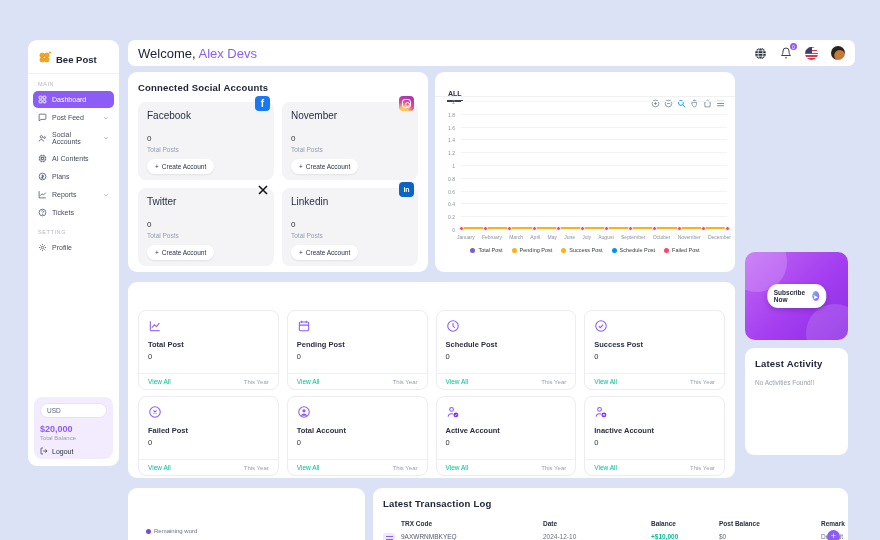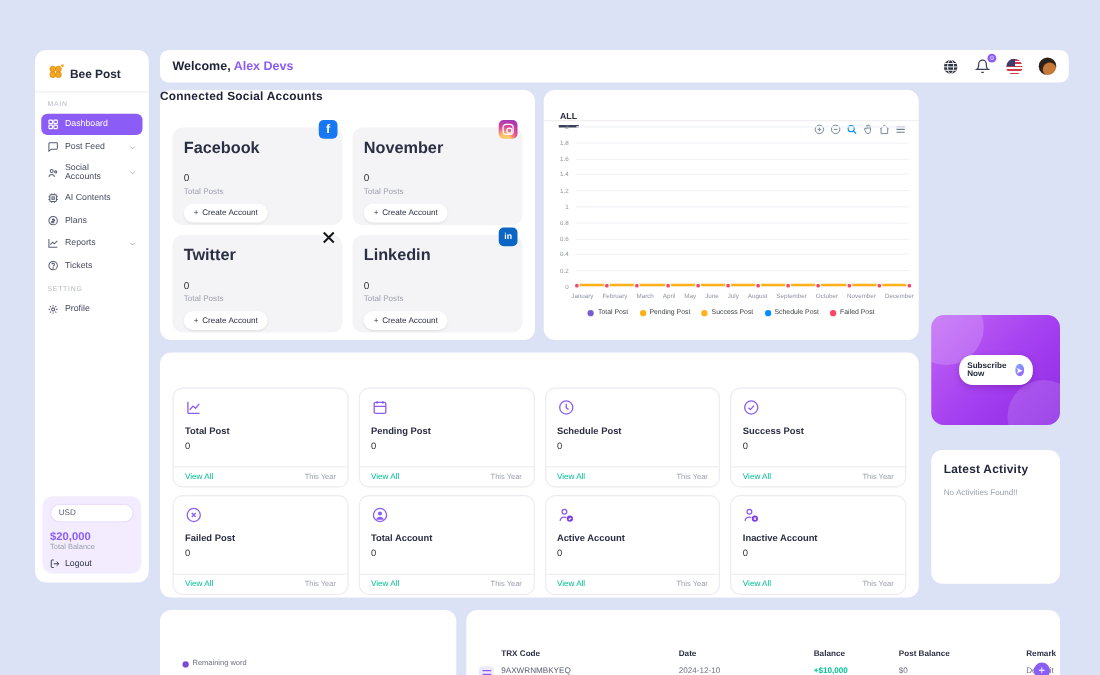--- a/index.html
+++ b/index.html
@@ -19,34 +19,34 @@
   .nav-item.active .nicon{color:#fff}
   .chev{margin-left:auto;display:flex;color:#9aa0ae}
   .balance-card{position:absolute;left:6px;top:357px;width:79px;height:62px;background:#f2ecfe;border-radius:8px;padding:6px}
   .usd-pill{background:#fff;border:1px solid #eadffb;border-radius:8px;font-size:6.5px;color:#5a5f72;padding:3px 6px;width:100%;}
   .bal-amt{font-size:9px;font-weight:bold;color:#8b5cf6;margin-top:6px}
   .bal-lbl{font-size:6px;color:#9aa0ae;margin-top:1px}
   .logout{display:flex;align-items:center;gap:4px;font-size:7px;color:#2c3146;margin-top:6px;cursor:pointer}
 
   
   .topbar{position:absolute;left:128px;top:40px;width:727px;height:26px;background:#fff;border-radius:7px;display:flex;align-items:center;padding:0 10px}
-  .welcome{font-size:10px;font-weight:bold;color:#20253a}
+  .welcome{font-size:13px;font-weight:normal;color:#20253a}
   .welcome .uname{color:#8b5cf6}
   .top-icons{margin-left:auto;display:flex;align-items:center;gap:13px}
   .iconbtn{position:relative;display:flex;cursor:pointer}
   .badge{position:absolute;top:-4px;right:-5px;background:#8b5cf6;color:#fff;font-size:5px;border-radius:50%;width:7px;height:7px;display:flex;align-items:center;justify-content:center}
   .flag{width:13px;height:13px;border-radius:50%;overflow:hidden;position:relative;background:repeating-linear-gradient(180deg,#d23b4e 0 1.4px,#fff 1.4px 2.8px)}
   .flag::before{content:"";position:absolute;left:0;top:0;width:7px;height:6px;background:#3c3b6e}
   .avatar{width:14px;height:14px;border-radius:50%;background:radial-gradient(circle at 62% 68%,#c57a39 0 38%,#2a2118 46%)}
 
   
-  .social-panel{left:128px;top:72px;width:300px;height:200px;}
+  .social-panel{left:128px;top:72px;width:300px;height:200px;padding:10px}
   .social-grid{position:absolute;left:10px;top:30px;right:10px;display:grid;grid-template-columns:1fr 1fr;gap:8px}
   .scard{position:relative;background:#f4f4f6;border-radius:8px;height:78px;padding:8px 9px}
-  .sname{font-size:13px;font-weight:bold;color:#2a2f44}
+  .sname{font-size:10px;font-weight:normal;color:#2a2f44}
   .scount{font-size:8px;color:#333;margin-top:13px}
   .sposts{font-size:6.5px;color:#9aa0ae;margin-top:3px}
   .create-btn{display:inline-flex;align-items:center;gap:3px;background:#fff;border-radius:10px;box-shadow:0 1px 2px rgba(0,0,0,.08);font-size:6.5px;color:#2a2f44;padding:4px 8px;margin-top:6px;cursor:pointer}
   .brandicon{position:absolute;top:-6px;right:4px;width:15px;height:15px;border-radius:4px;display:flex;align-items:center;justify-content:center;color:#fff;font-weight:bold}
   .bi-fb{background:#1877f2;font-size:10px}
   .bi-ig{background:radial-gradient(circle at 30% 110%,#fdc468 0 25%,#df4996 55%,#9b36b7 90%)}
   .bi-tw{background:transparent;color:#15171a}
   .bi-li{background:#0a66c2;font-size:7px}
   .ig-cam{width:9px;height:9px;border:1.3px solid #fff;border-radius:3px;position:relative}
   .ig-cam::after{content:"";position:absolute;left:2px;top:2px;width:3px;height:3px;border:1.1px solid #fff;border-radius:50%}
@@ -71,21 +71,21 @@
 
   
   .latest-post{left:745px;top:72px;width:103px;height:170px;padding:10px}
   .nodata{position:absolute;left:0;right:0;top:138px;text-align:center;font-size:7px;font-weight:bold;color:#242a47}
   .mag-wrap{position:absolute;left:0;right:0;top:30px;display:flex;justify-content:center}
   .subscribe{position:absolute;left:745px;top:252px;width:103px;height:88px;border-radius:10px;background:linear-gradient(135deg,#c267f5 0%,#a43ef0 55%,#8d2be4 100%);overflow:hidden}
   .subscribe::before{content:"";position:absolute;left:-18px;top:-20px;width:60px;height:60px;border-radius:50%;background:rgba(255,255,255,.18)}
   .subscribe::after{content:"";position:absolute;right:-16px;bottom:-22px;width:58px;height:58px;border-radius:50%;background:rgba(255,255,255,.14)}
   .sub-btn{position:absolute;left:50%;top:50%;transform:translate(-50%,-50%);background:#fff;border-radius:11px;display:flex;align-items:center;gap:4px;padding:5px 7px;font-size:6.5px;font-weight:bold;color:#23283a;cursor:pointer;z-index:2;box-shadow:0 2px 5px rgba(60,0,90,.25)}
   .sub-arrow{width:10px;height:10px;border-radius:50%;background:linear-gradient(135deg,#7fb0ff,#9a5cf6);color:#fff;font-size:6px;display:flex;align-items:center;justify-content:center}
-  .latest-activity{left:745px;top:360px;width:103px;height:107px;padding:10px}
+  .latest-activity{left:745px;top:348px;width:103px;height:107px;padding:10px}
   .noact{font-size:6.5px;color:#9aa0ae;margin-top:10px}
 
   
   .overview{left:128px;top:282px;width:607px;height:196px;padding:10px}
   .ov-grid{position:absolute;left:10px;right:10px;top:28px;display:grid;grid-template-columns:repeat(4,1fr);gap:6px 8px}
   .ocard{background:#fff;border:1px solid #ececf2;border-radius:8px;height:80px;padding:8px 9px;position:relative}
   .oicon{color:#8b5cf6;display:flex}
   .olabel{font-size:7.5px;font-weight:bold;color:#2a2f44;margin-top:7px}
   .ovalue{font-size:7.5px;color:#333;margin-top:3px}
   .ofoot{position:absolute;left:0;right:0;bottom:0;height:16px;border-top:1px solid #f0f0f3;display:flex;align-items:center;padding:0 9px}
@@ -590,20 +590,21 @@
   </section>
 
   <section class="panel subs-spec">
     <div class="spec-legend">
       <span class="spec-dot"></span>
       <span class="spec-lbl">Remaining word</span>
     </div>
   </section>
 
   <section class="panel trx-log">
+    <div class="ptitle">Latest Transaction Log</div>
     <div class="trx-table">
       <span></span>
       <span class="th">TRX Code</span>
       <span class="th">Date</span>
       <span class="th">Balance</span>
       <span class="th">Post Balance</span>
       <span class="th">Remark</span>
 
       <span class="trx-icon"></span>
       <span class="td code">9AXWRNMBKYEQ</span>

